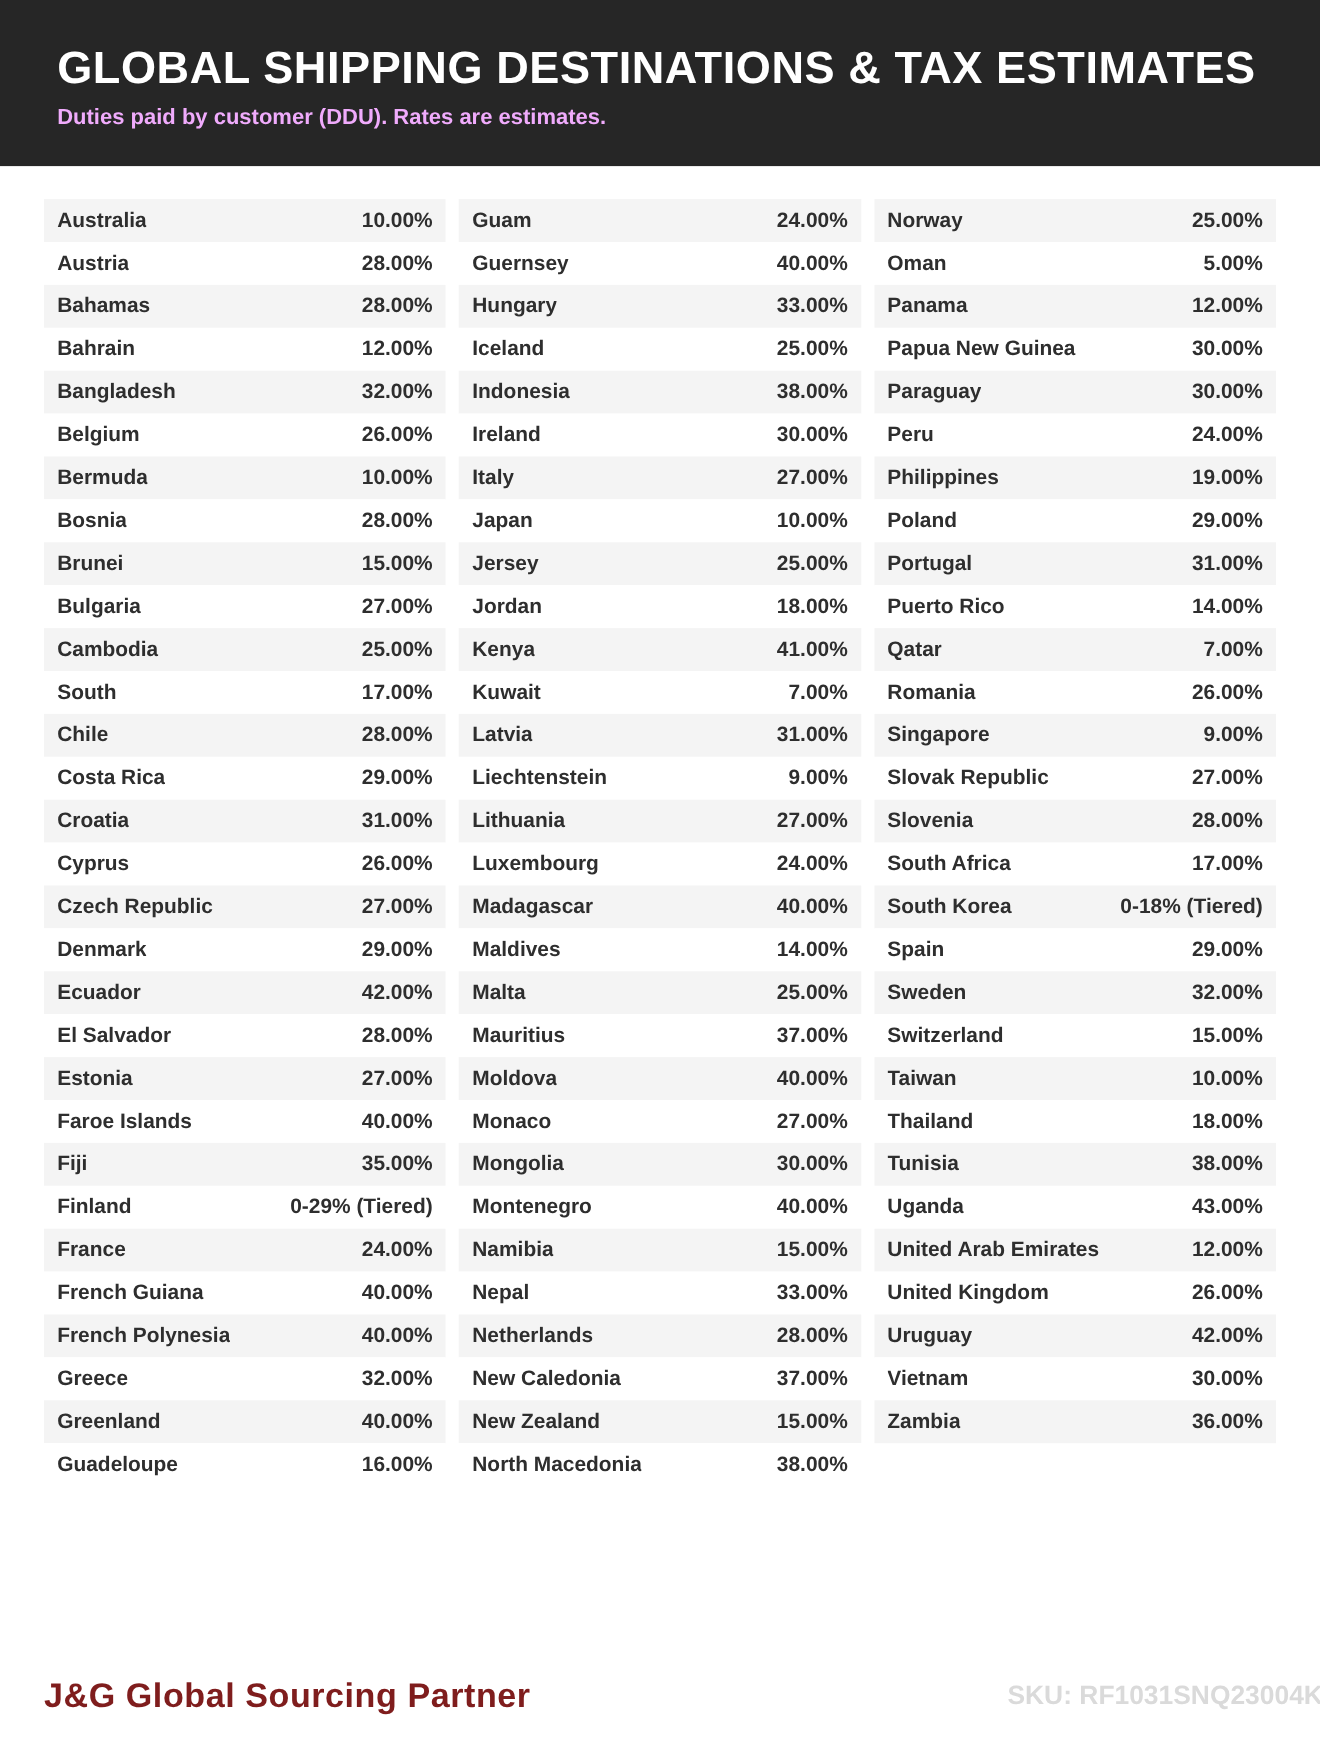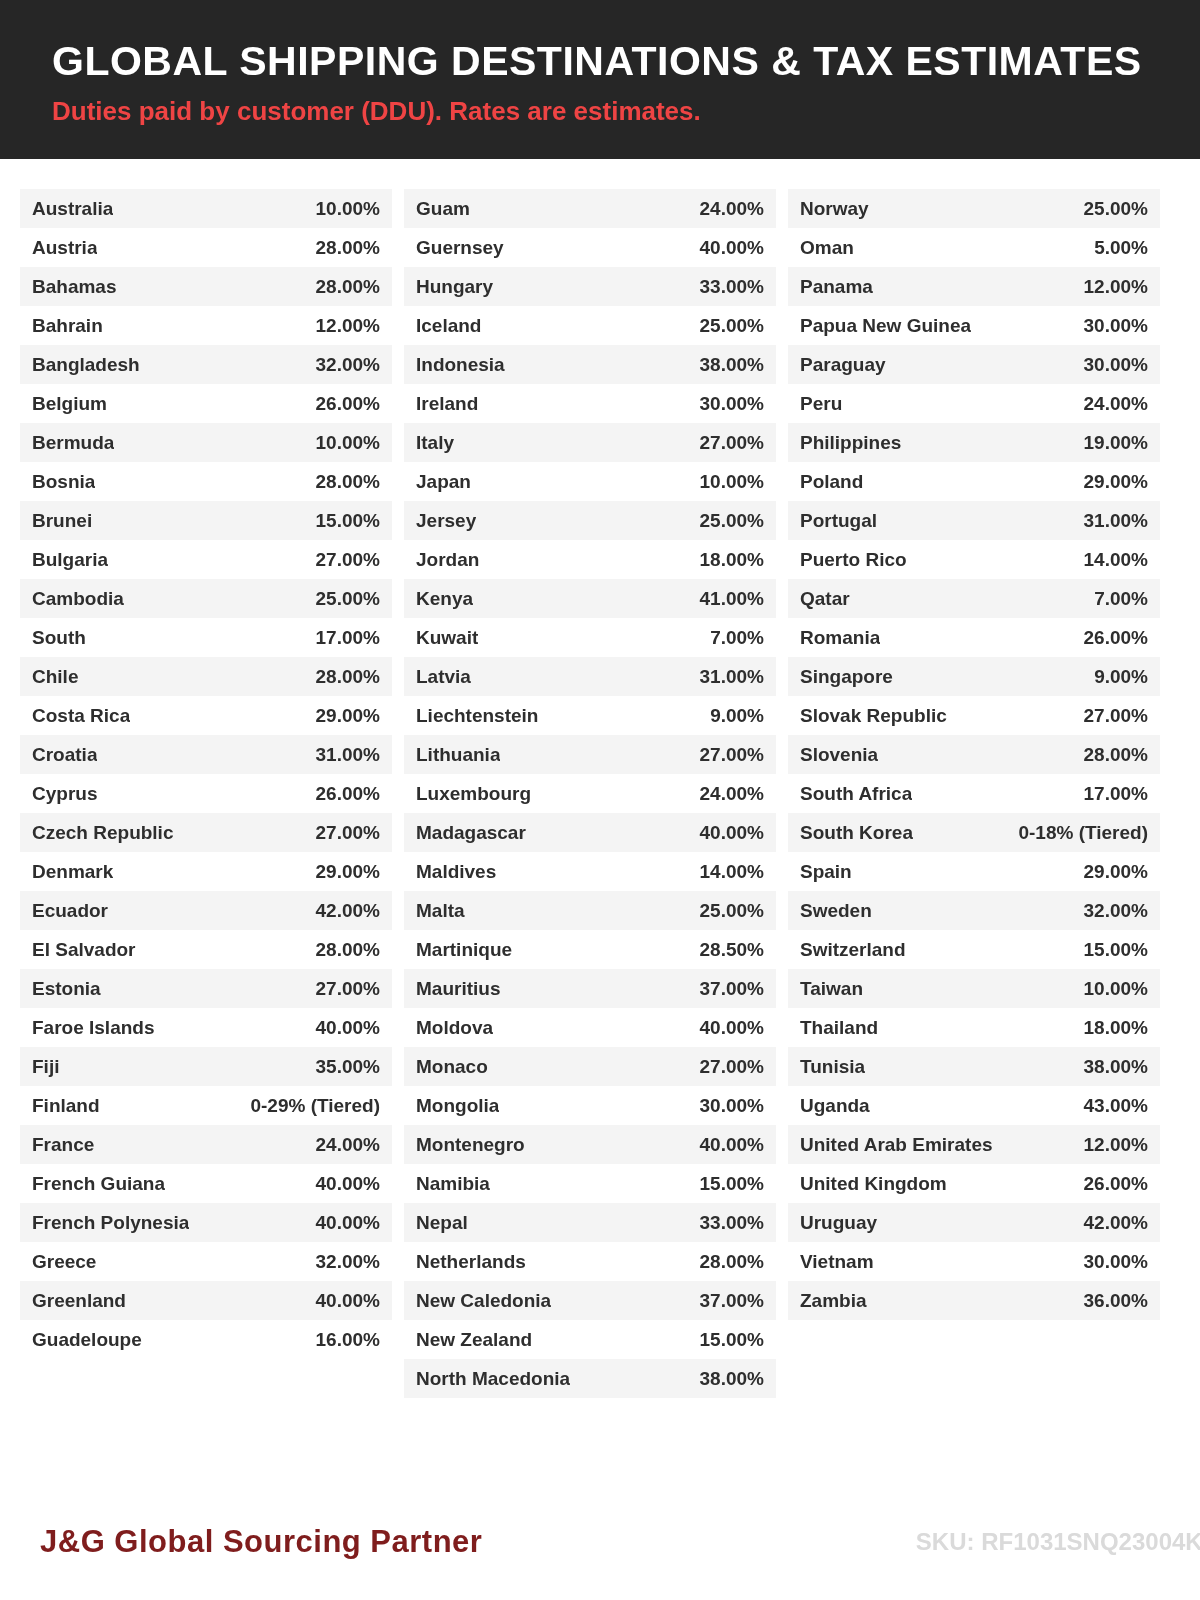--- a/index.html
+++ b/index.html
@@ -18,29 +18,30 @@
   }
   .header h1 {
     font-size: 41px;
     font-weight: bold;
     letter-spacing: 0.5px;
     line-height: 1.05;
     white-space: nowrap;
   }
   .header .subtitle {
     margin-top: 13px;
-    font-size: 26px;
+    font-size: 20px;
     font-weight: bold;
-    color: #ef4444;
+    color: #f0abfc;
   }
   .table-area {
     display: flex;
     gap: 12px;
-    padding: 30px 40px 0 20px;
+    padding: 30px 40px 0 40px;
     align-items: flex-start;
+    justify-content: flex-end;
   }
   .col { flex: 1; min-width: 0; }
   .row {
     display: flex;
     justify-content: space-between;
     align-items: center;
     height: 39px;
     padding: 0 12px;
     font-size: 19px;
     font-weight: bold;
@@ -277,24 +278,20 @@
       </div>
       <div class="row">
         <span class="country">Maldives</span>
         <span class="rate">14.00%</span>
       </div>
       <div class="row">
         <span class="country">Malta</span>
         <span class="rate">25.00%</span>
       </div>
       <div class="row">
-        <span class="country">Martinique</span>
-        <span class="rate">28.50%</span>
-      </div>
-      <div class="row">
         <span class="country">Mauritius</span>
         <span class="rate">37.00%</span>
       </div>
       <div class="row">
         <span class="country">Moldova</span>
         <span class="rate">40.00%</span>
       </div>
       <div class="row">
         <span class="country">Monaco</span>
         <span class="rate">27.00%</span>

